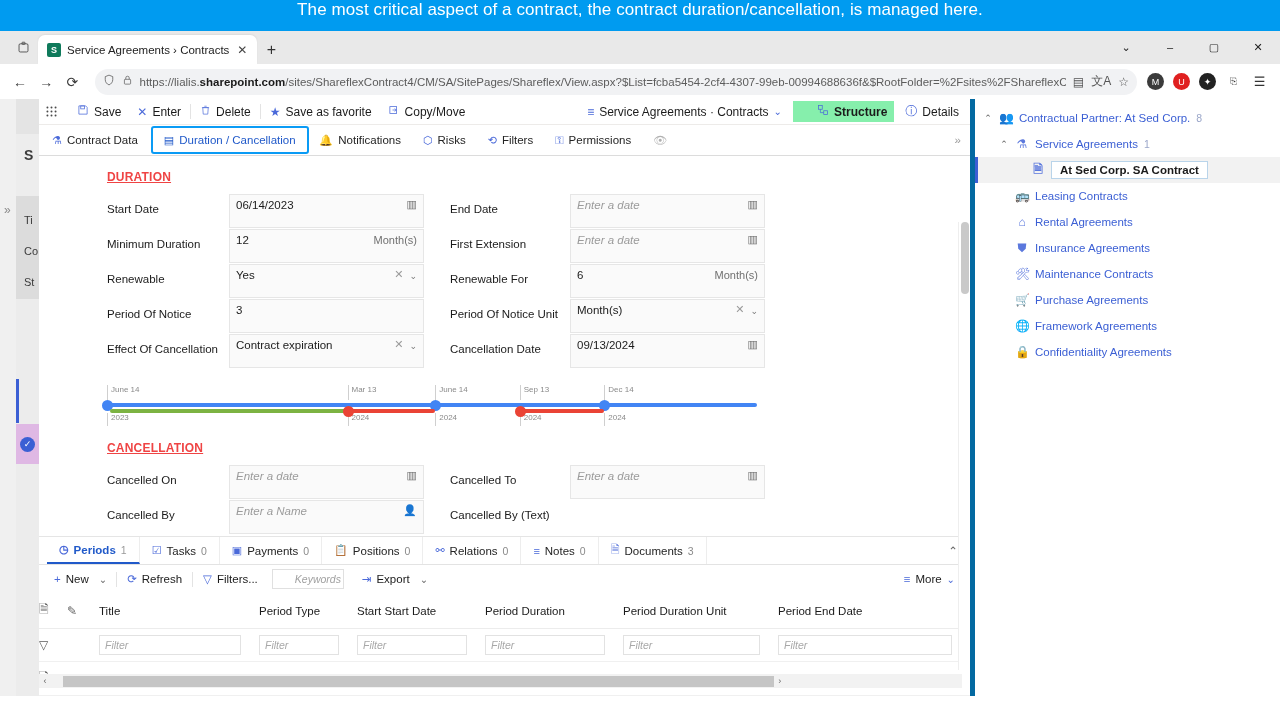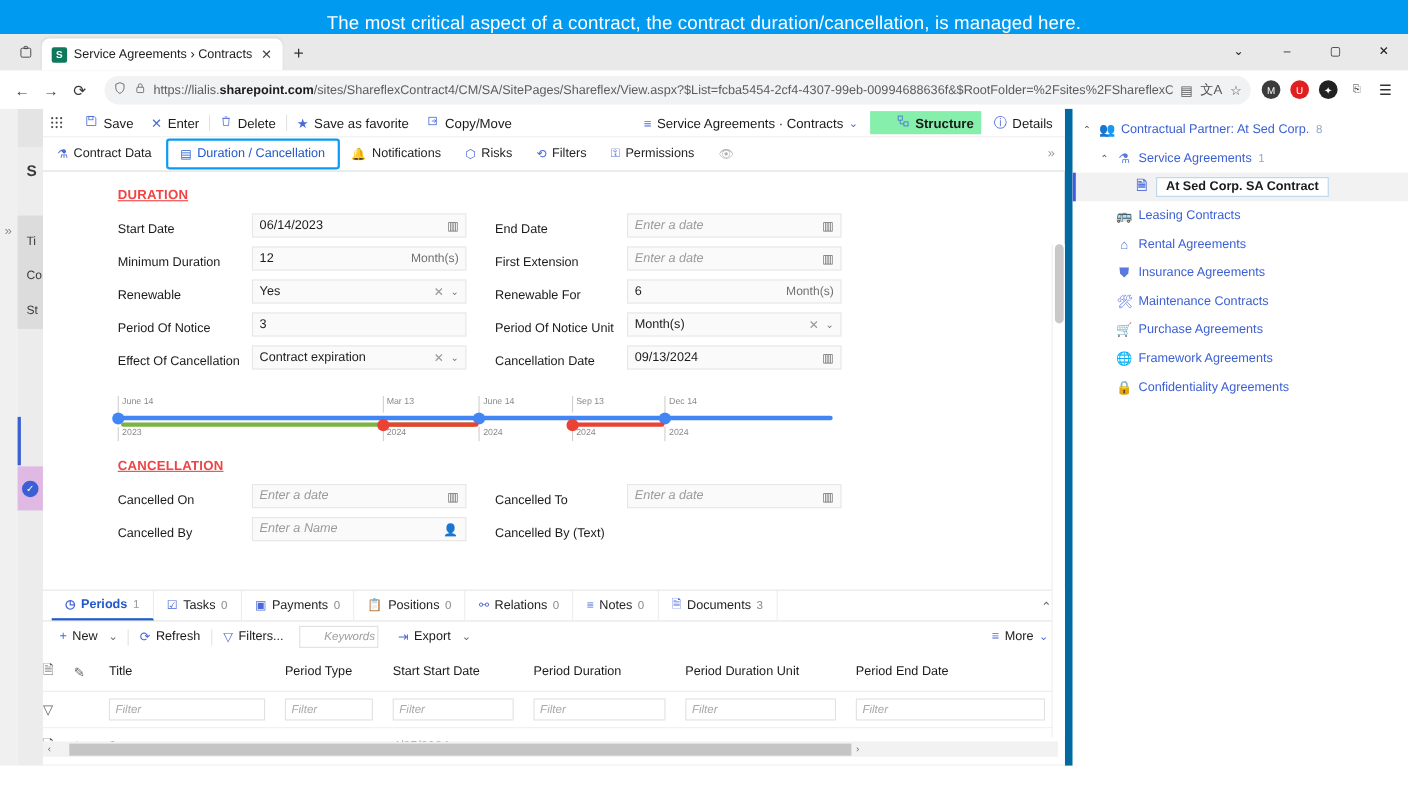--- a/index.html
+++ b/index.html
@@ -5,21 +5,21 @@
   * { box-sizing: border-box; }
   html, body { margin:0; padding:0; }
   body {
     width:1280px; height:720px; overflow:hidden;
     font-family:"Liberation Sans", sans-serif;
     font-size:12px; color:#1b1b1b; background:#fff;
   }
   
   .banner {
     height:31px; background:#009BF0; color:#fff;
-    display:flex; align-items:flex-end; justify-content:center;
+    display:flex; align-items:flex-start; justify-content:center;
     font-size:17px; letter-spacing:.1px;
   }
   
   .tabstrip {
     height:33px; background:#e9e9e9; display:flex; align-items:flex-end;
     padding-left:8px; position:relative;
   }
   .tab-tool {
     width:30px; height:33px; display:flex; align-items:center; justify-content:center;
     color:#3b3b3b;
@@ -68,21 +68,21 @@
   .rail-txt { position:absolute; font-size:11px; color:#3b3b3b; left:24px; white-space:nowrap;
               overflow:hidden; width:16px; }
   .rail-check { position:absolute; left:16px; top:325px; width:23px; height:40px;
                 background:#dfb8e4; display:flex; align-items:center; justify-content:center; }
   .rail-check i { width:15px; height:15px; border-radius:50%; background:#3b5fd4; color:#fff;
                   font-size:9px; display:flex; align-items:center; justify-content:center; font-style:normal;}
   .rail-acc { position:absolute; left:16px; top:280px; width:3px; height:44px; background:#3b5fd4; }
 
   
   .center { flex:1; min-width:0; display:flex; flex-direction:column; position:relative;
-            border-right:7px solid #0369a1; }
+            border-right:5px solid #0369a1; }
   .cmdbar {
     height:26px; display:flex; align-items:center; gap:2px; padding:0 4px;
     border-bottom:1px solid #edebe9; background:#fff; font-size:12px;
   }
   .cmd { display:flex; align-items:center; gap:5px; padding:3px 7px; color:#1b1b1b; white-space:nowrap;}
   .cmd .gl { color:#4a69d9; font-size:12px; }
   .cmd-right { margin-left:auto; display:flex; align-items:center; gap:4px; }
   .cmd-sep { width:1px; height:15px; background:#e3e3e3; }
   .structure-btn { background:#86efac; font-weight:600;padding-left:24px; }
 
@@ -102,22 +102,22 @@
   
   .formpane { flex:1; overflow:hidden; position:relative; padding:14px 0 0 0; }
   .sect-title {
     color:#ef4444; font-size:12px; font-weight:600; text-decoration:underline;
     letter-spacing:.2px; margin:0 0 10px 68px;
   }
   .grid2 { display:grid; grid-template-columns:122px 195px 1fr; column-gap:0; row-gap:0; padding-left:68px;}
   .lbl { font-size:11.5px; color:#1b1b1b; line-height:30px; white-space:nowrap; }
   .fieldwrap { padding-bottom:1px; }
   .fld {
-    height:22px; background:#fafafa; border:1px solid #e6e6e6; display:flex; align-items:center;
-    padding:0 6px; font-size:11.5px; color:#1b1b1b; width:195px;
+    height:22px; background:#fafafa; border:1px solid #e6e6e6; display:flex; align-items:flex-end;
+    padding:16px 6px; font-size:11.5px; color:#1b1b1b; width:195px;
   }
   .fld .val { flex:1; white-space:nowrap; overflow:hidden; }
   .fld .ph { flex:1; color:#9b9b9b; font-style:italic; }
   .fld .unit { color:#707070; font-size:11px; padding-left:6px; }
   .fld .ic { color:#6b6b6b; font-size:11px; padding-left:5px; }
   .fld .clr { color:#9a9a9a; font-size:11px; padding:0 6px 0 4px; }
   .fld .chev { color:#7a7a7a; font-size:9px; }
   .right-col { display:grid; grid-template-columns:120px 195px; padding-left:26px; }
 
   

